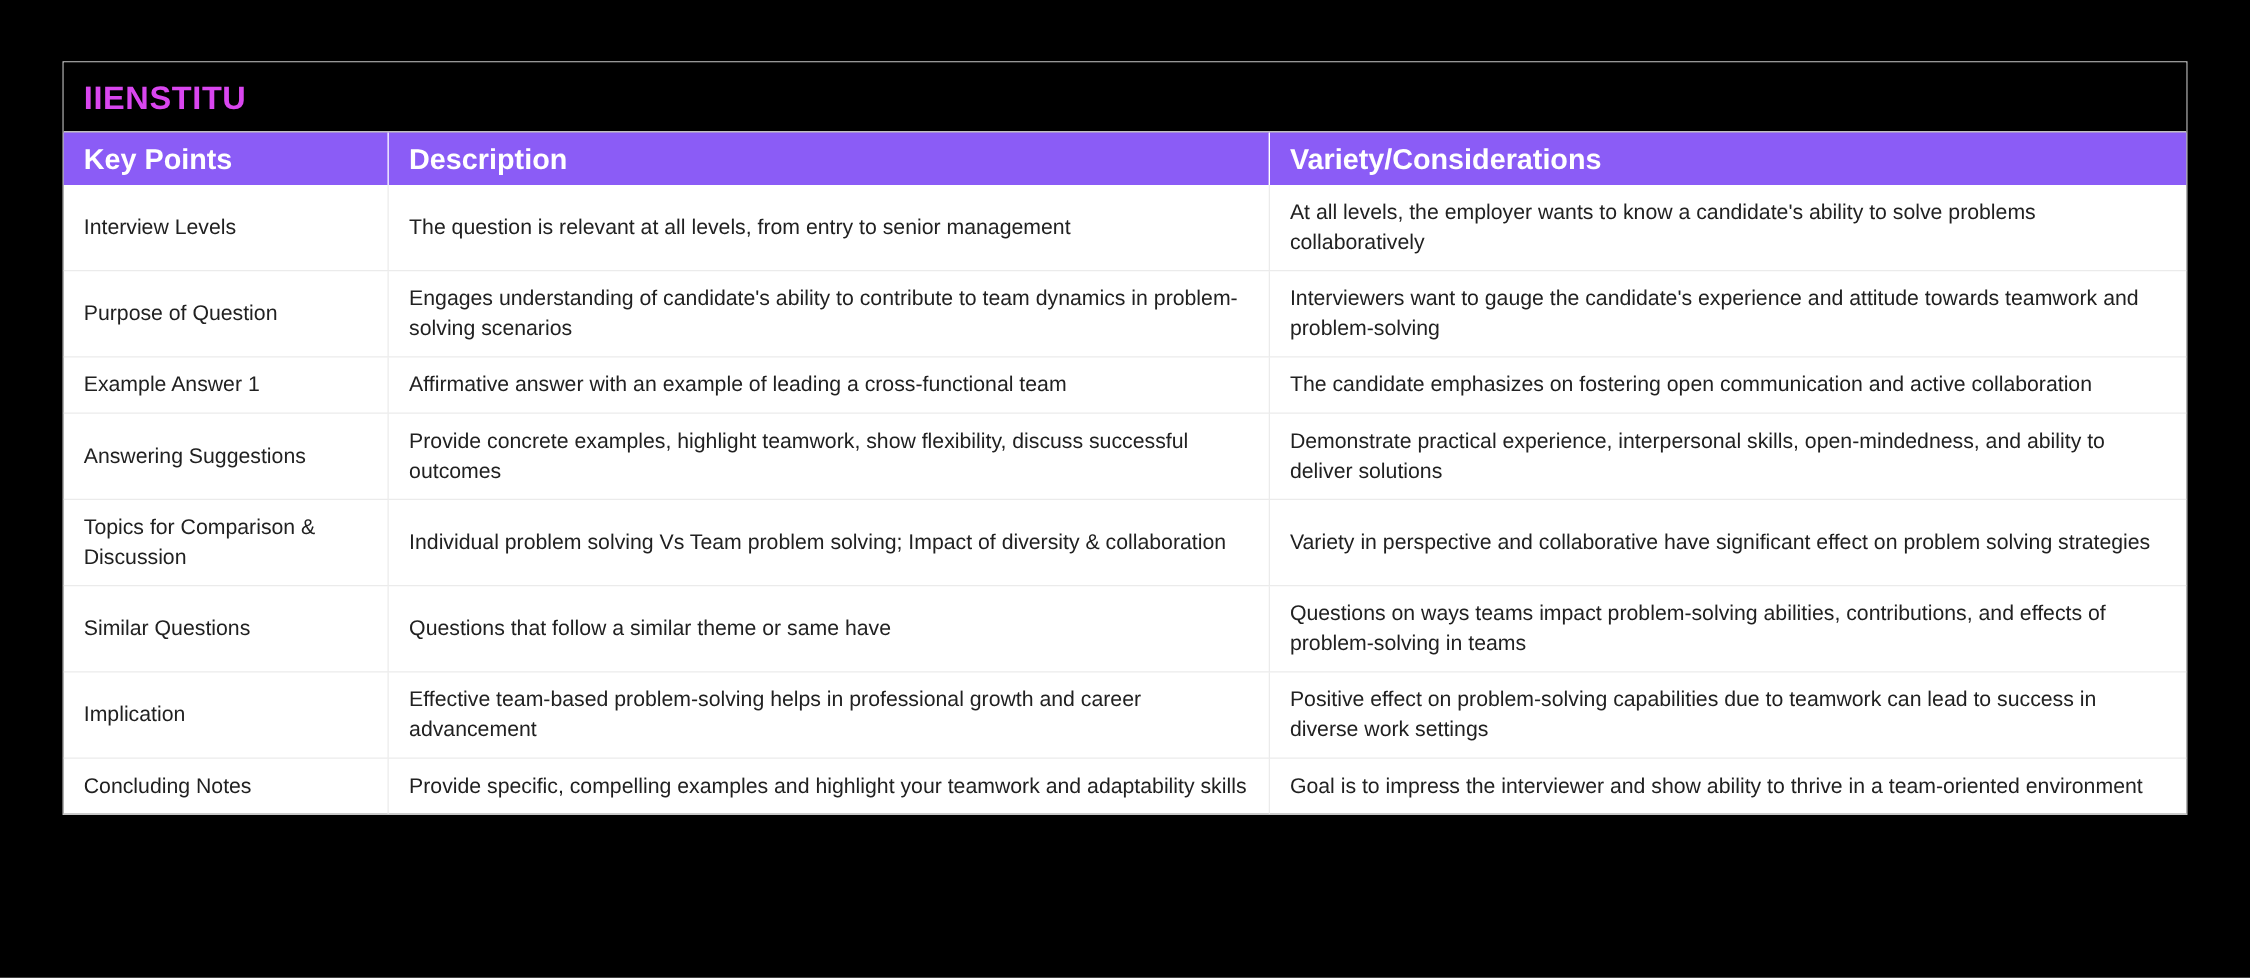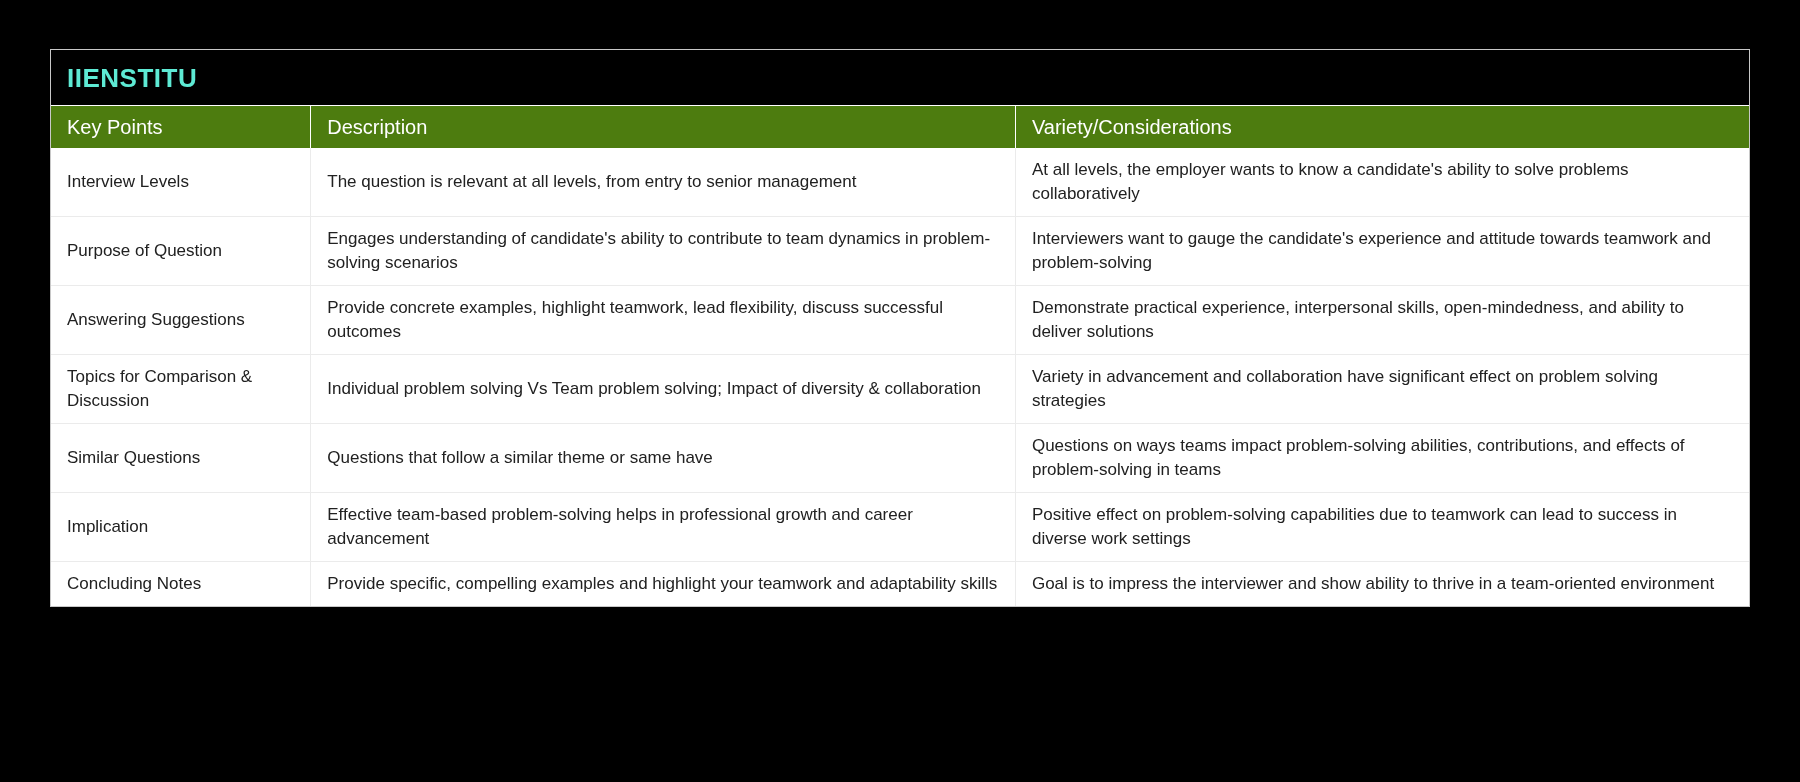--- a/index.html
+++ b/index.html
@@ -15,45 +15,45 @@
     position: absolute;
     left: 50px;
     top: 49px;
     width: 1700px;
     border: 1px solid #c8c8c8;
     background: #000000;
     box-sizing: border-box;
   }
   .title-bar {
     background: #000000;
-    color: #5eead4;
+    color: #d946ef;
     padding: 13px 16px 12px 16px;
     border-bottom: 1px solid #ffffff;
   }
   .title-bar h1 {
     margin: 0;
     font-size: 26px;
     font-weight: 700;
     letter-spacing: 0.5px;
     line-height: 30px;
   }
   table.content-table {
     width: 100%;
     border-collapse: collapse;
     background: #ffffff;
     table-layout: fixed;
   }
   table.content-table col.c1 { width: 15.3%; }
   table.content-table col.c2 { width: 41.5%; }
   table.content-table col.c3 { width: 43.2%; }
   thead th {
-    background: #4d7c0f;
+    background: #8b5cf6;
     color: #ffffff;
-    font-size: 20px;
-    font-weight: 400;
+    font-size: 23px;
+    font-weight: 700;
     text-align: left;
     padding: 11px 16px;
     border-right: 1px solid #ffffff;
     line-height: 20px;
   }
   thead th:last-child { border-right: none; }
   tbody td {
     font-size: 17px;
     color: #212121;
     padding: 10px 16px;
@@ -91,28 +91,33 @@
         <td>Interview Levels</td>
         <td>The question is relevant at all levels, from entry to senior management</td>
         <td>At all levels, the employer wants to know a candidate's ability to solve problems collaboratively</td>
       </tr>
       <tr>
         <td>Purpose of Question</td>
         <td>Engages understanding of candidate's ability to contribute to team dynamics in problem-solving scenarios</td>
         <td>Interviewers want to gauge the candidate's experience and attitude towards teamwork and problem-solving</td>
       </tr>
       <tr>
+        <td>Example Answer 1</td>
+        <td>Affirmative answer with an example of leading a cross-functional team</td>
+        <td>The candidate emphasizes on fostering open communication and active collaboration</td>
+      </tr>
+      <tr>
         <td>Answering Suggestions</td>
-        <td>Provide concrete examples, highlight teamwork, lead flexibility, discuss successful outcomes</td>
+        <td>Provide concrete examples, highlight teamwork, show flexibility, discuss successful outcomes</td>
         <td>Demonstrate practical experience, interpersonal skills, open-mindedness, and ability to deliver solutions</td>
       </tr>
       <tr>
         <td>Topics for Comparison &amp; Discussion</td>
         <td>Individual problem solving Vs Team problem solving; Impact of diversity &amp; collaboration</td>
-        <td>Variety in advancement and collaboration have significant effect on problem solving strategies</td>
+        <td>Variety in perspective and collaborative have significant effect on problem solving strategies</td>
       </tr>
       <tr>
         <td>Similar Questions</td>
         <td>Questions that follow a similar theme or same have</td>
         <td>Questions on ways teams impact problem-solving abilities, contributions, and effects of problem-solving in teams</td>
       </tr>
       <tr>
         <td>Implication</td>
         <td>Effective team-based problem-solving helps in professional growth and career advancement</td>
         <td>Positive effect on problem-solving capabilities due to teamwork can lead to success in diverse work settings</td>

